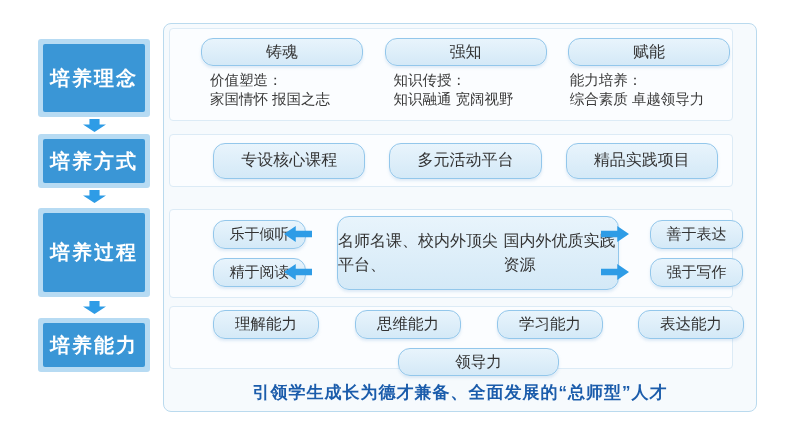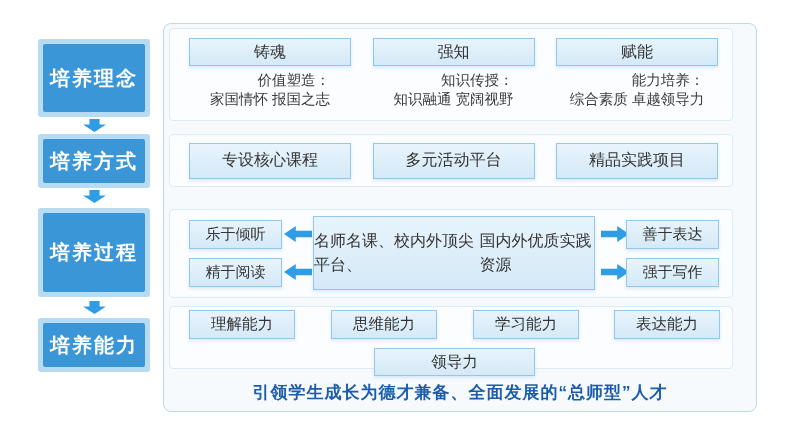--- a/index.html
+++ b/index.html
@@ -25,26 +25,26 @@
          border:1px solid #badaee;border-radius:8px;background:#f6fafd;box-sizing:border-box;}
   .group{position:absolute;left:5px;width:564px;border:1px solid #dcebf6;border-radius:4px;
          background:#fbfdff;box-sizing:border-box;}
   .g1{top:4px;height:93px;display:flex;justify-content:space-between;padding:0 14px 0 19px;}
   .g2{top:110px;height:53px;display:flex;justify-content:space-between;align-items:center;
       padding:0 14px 0 19px;}
   .g3{top:185px;height:89px;}
   .g4{top:282px;height:63px;padding-left:36px;}
 
   .litebox{background:linear-gradient(180deg,#e8f4fc,#d4e9f7);border:1px solid #93c7eb;
-      border-radius:0;color:#333;box-sizing:border-box;display:flex;align-items:center;
-      justify-content:center;box-shadow:0 2px 3px rgba(120,170,215,.22);}
+      border-radius:12px;color:#333;box-sizing:border-box;display:flex;align-items:center;
+      justify-content:center;box-shadow:0 2px 3px rgba(120,170,215,.22);margin-left:24px;}
 
   .ccol{width:162px;display:flex;flex-direction:column;align-items:center;}
   .chead{margin-top:9px;width:100%;height:28px;font-size:16px;}
-  .cdesc{margin-top:5px;text-align:right;font-size:14.5px;color:#3a3a3a;line-height:19px;}
+  .cdesc{margin-top:5px;text-align:left;font-size:14.5px;color:#3a3a3a;line-height:19px;}
 
   .mbox{width:162px;height:36px;font-size:16px;}
 
   .pbox{position:absolute;width:93px;height:29px;font-size:15px;}
   .pl1{left:19px;top:10px}.pl2{left:19px;top:48px}
   .pr1{left:456px;top:10px}.pr2{left:456px;top:48px}
   .pcenter{position:absolute;left:143px;top:6px;width:282px;height:74px;font-size:16px;
       line-height:24px;flex-direction:row;}
   .arrow-left{position:absolute;left:114px;width:28px;height:16px;background:#2e9ce6;
       clip-path:polygon(0 50%,42% 0,42% 30%,100% 30%,100% 70%,42% 70%,42% 100%);}

